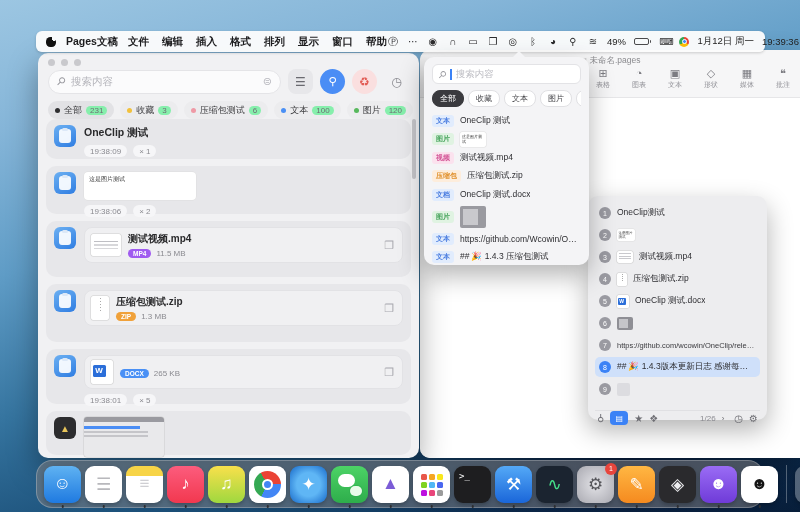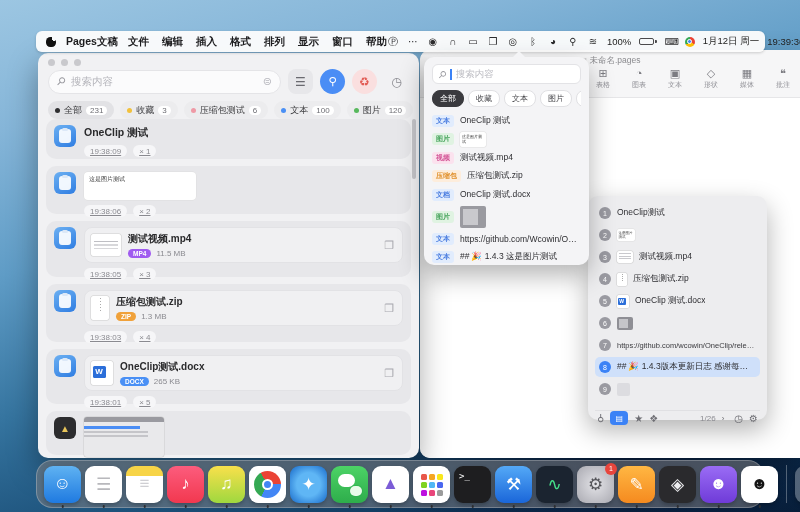--- a/index.html
+++ b/index.html
@@ -48,33 +48,33 @@
     font-size:12px; flex:none;}
   .rbtn.list { background:#e7e7ea; color:#6a6a70;}
   .rbtn.pin  { background:#4a8df5; color:#fff; border-radius:50%; font-size:11px;}
   .rbtn.trash{ background:#fadfdf; color:#e25c55; border-radius:50%;}
   .rbtn.hist { background:transparent; color:#8a8a90; }
   #filters { position:absolute; left:10px; top:48px; right:0; display:flex; gap:6px; overflow:hidden; align-items:center;}
   .chip { display:inline-flex; align-items:center; gap:4px; background:#ececee; border-radius:9px; padding:2.5px 7px;
     font-size:9px; color:#3c3c3f; white-space:nowrap; flex:none;}
   .chip.active { background:#e2e2e5; }
   .chip .dot { width:5px; height:5px; border-radius:50%; flex:none;}
-  .chip .cnt { background:#ffffff; border-radius:7px; padding:0 4px; font-size:8px; color:#6e6e74;}
+  .chip .cnt { background:#86efac; border-radius:7px; padding:0 4px; font-size:8px; color:#6e6e74;}
   #cards { position:absolute; left:8px; top:66px; right:8px; bottom:0; display:flex; flex-direction:column; gap:7px; overflow:hidden;}
   .card { background:#e7e7ea; border-radius:10px; padding:6px 8px; position:relative; flex:none;}
   .oc-ic { width:22px; height:22px; border-radius:6px; background:linear-gradient(150deg,#6cb0f2,#2f7de2); position:relative; flex:none;}
   .oc-ic::after{ content:""; position:absolute; left:5px; top:4px; width:12px; height:14px; background:rgba(255,255,255,.92); border-radius:3px;}
   .oc-ic::before{ content:""; position:absolute; left:8px; top:2.5px; width:6px; height:3px; background:#dce8f7; border-radius:2px; z-index:1;}
   .dark-ic { width:22px; height:22px; border-radius:6px; background:#2c2c2e; color:#e8c55a; font-size:10px;
     display:flex; align-items:center; justify-content:center; flex:none;}
   .cardrow { display:flex; gap:8px; }
   .cardmain { flex:1; min-width:0;}
   .ctitle { font-size:10.5px; color:#2a2a2c; font-weight:bold; margin-top:1px;}
   .pillrow { display:flex; gap:6px; margin-top:5px;}
-  .tpill { background:#f6f6f8; border-radius:7px; padding:1.5px 6px; font-size:8px; color:#8a8a90;text-decoration:underline;}
+  .tpill { background:#f6f6f8; border-radius:7px; padding:1.5px 6px; font-size:8px; color:#8a8a90;}
   .imgbox { width:112px; height:28px; background:#fff; border-radius:4px; box-shadow:0 0 0 .5px #ddd;
     font-size:6px; color:#333; padding:3px 5px; overflow:hidden;}
   .inner { background:#f0f0f2; border:1px solid #e2e2e5; border-radius:8px; padding:4px 6px; display:flex; align-items:center; gap:7px;}
   .fthumb { flex:none; display:flex; align-items:center; justify-content:center;}
   .fthumb.doc { width:30px; height:22px; background:#fff; border-radius:2px; box-shadow:0 0 0 .5px #ccc;
     flex-direction:column; gap:2px; padding:3px;}
   .fthumb.doc i { display:block; width:100%; height:1.5px; background:#d7d7da;}
   .fthumb.doc i:first-child{ background:#bfbfc4;}
   .fthumb.zip { width:18px; height:24px; background:#fff; border-radius:2px; box-shadow:0 0 0 .5px #ccc; position:relative;}
   .fthumb.zip::after{ content:""; position:absolute; left:48%; top:2px; bottom:8px; width:1.5px;
@@ -213,21 +213,21 @@
         <span class="sic">◉</span>
         <span class="sic">∩</span>
         <span class="sic">▭</span>
         <span class="sic">❐</span>
         <span class="sic">◎</span>
         <span class="sic">ᛒ</span>
         <span class="sic">◕</span>
         <span class="sic">⚲</span>
         <span class="sic">≋</span>
       </span>
-    <span>100%</span>
+    <span>49%</span>
     <span class="battery">
         <span class="shell"><span class="fill"></span></span>
         <span class="nub"></span>
       </span>
     <span class="sic">⌨</span>
     <span class="chrome-mini"></span>
     <span class="mbtime">1月12日 周一</span>
     <span class="mbtime">19:39:36</span>
   </span>
 </div>
@@ -316,57 +316,48 @@
               </div>
               <div class="fileinfo">
                 <div class="fname">测试视频.mp4</div>
                 <div class="fmeta">
                   <span class="fbadge" style="background: rgb(160, 91, 240);">MP4</span>
                   <span class="fsize">11.5 MB</span>
                 </div>
               </div>
               <span class="copyic">❐</span>
             </div>
-            <div class="pillrow">
-              <span class="tpill">19:38:05</span>
-              <span class="tpill">× 3</span>
-            </div>
           </div>
         </div>
       </div>
       <div class="card" style="height: 58px;">
         <div class="cardrow">
           <div class="oc-ic"></div>
           <div class="cardmain">
             <div class="inner">
               <div class="fthumb zip"></div>
               <div class="fileinfo">
                 <div class="fname">压缩包测试.zip</div>
                 <div class="fmeta">
                   <span class="fbadge" style="background: rgb(240, 161, 58);">ZIP</span>
                   <span class="fsize">1.3 MB</span>
                 </div>
               </div>
               <span class="copyic">❐</span>
             </div>
-            <div class="pillrow">
-              <span class="tpill">19:38:03</span>
-              <span class="tpill">× 4</span>
-            </div>
           </div>
         </div>
       </div>
       <div class="card" style="height: 55px;">
         <div class="cardrow">
           <div class="oc-ic"></div>
           <div class="cardmain">
             <div class="inner">
               <div class="fthumb word"></div>
               <div class="fileinfo">
-                <div class="fname">OneClip测试.docx</div>
                 <div class="fmeta">
                   <span class="fbadge" style="background: rgb(74, 144, 245);">DOCX</span>
                   <span class="fsize">265 KB</span>
                 </div>
               </div>
               <span class="copyic">❐</span>
             </div>
             <div class="pillrow">
               <span class="tpill">19:38:01</span>
               <span class="tpill">× 5</span>
@@ -464,21 +455,21 @@
       <div class="porow">
         <span class="potag green">图片</span>
         <span class="pothumb-shot"></span>
       </div>
       <div class="porow">
         <span class="potag blue">文本</span>
         <span class="potext">https://github.com/Wcowin/OneClip/r...</span>
       </div>
       <div class="porow">
         <span class="potag blue">文本</span>
-        <span class="potext">## 🎉 1.4.3 这是图片测试</span>
+        <span class="potext">## 🎉 1.4.3 压缩包测试</span>
       </div>
     </div>
 </div>
 
 <div id="minipanel" class="abs">
   <div id="mrows" style="display:flex;flex-direction:column;gap:2px;">
       <div class="mrow">
         <span class="mnum">1</span>
         <span class="mtext">OneClip测试</span>
       </div>

